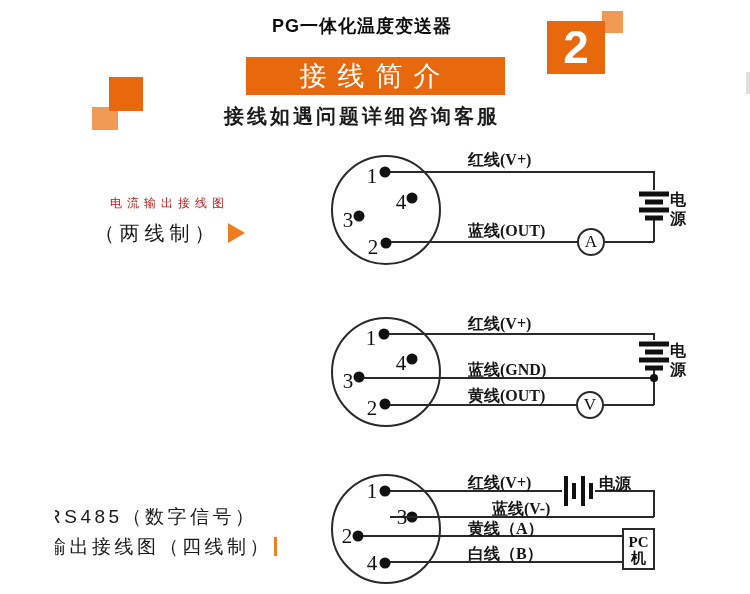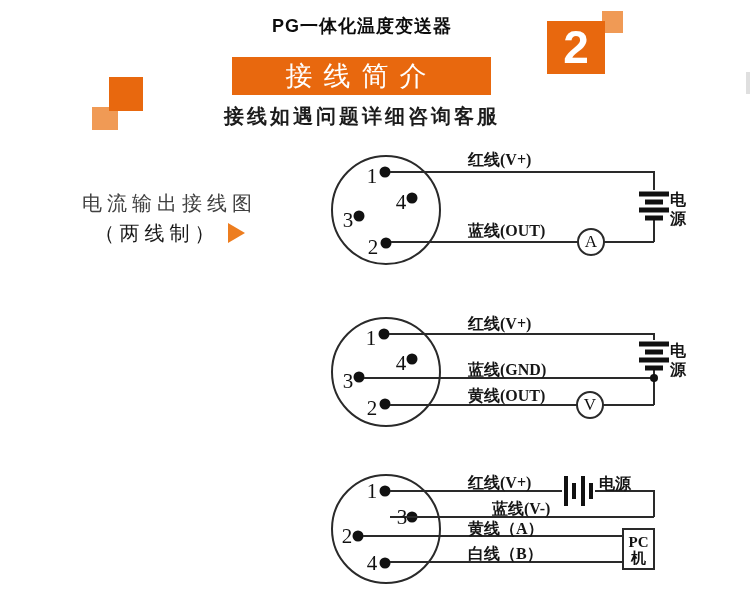--- a/index.html
+++ b/index.html
@@ -13,21 +13,21 @@
   .banner{background:#E8680E;color:#fff;font-size:27px;letter-spacing:11px;text-align:center;line-height:38px;white-space:nowrap;}
   .subtitle{font-size:20px;letter-spacing:3px;text-align:center;color:#1c1c1c;font-weight:bold;white-space:nowrap;}
   .sq{background:#E8680E;}
   .sq-light{background:#F09A55;}
   .badge{background:#E8680E;color:#fff;font-size:46px;font-weight:bold;text-align:center;line-height:52px;}
   .edge-artifact{background:#c9c9c9;opacity:.6;}
   
   .row{position:absolute;left:0;width:750px;}
   .row svg{position:absolute;left:0;top:0;}
   .row-title{position:absolute;text-align:center;line-height:30px;}
-  .rt1{font-size:20px;letter-spacing:5px;color:#404040;white-space:nowrap;}
+  .rt1{font-size:12px;letter-spacing:5px;color:#b91c1c;white-space:nowrap;}
   .rt2{font-size:20px;letter-spacing:5px;color:#1a1a1a;white-space:nowrap;display:flex;align-items:center;justify-content:center;}
   .tri{display:inline-block;width:0;height:0;border-top:10px solid transparent;border-bottom:10px solid transparent;border-left:17px solid #ED7D1F;margin-left:8px;}
   .clip-title{overflow:hidden;line-height:30px;}
   .clip-inner{margin-left:-8px;font-size:19px;letter-spacing:3.5px;color:#1a1a1a;white-space:nowrap;}
   .cursor-bar{display:inline-block;width:3px;height:19px;background:#ED7D1F;vertical-align:-3px;margin-left:2px;}
   .pin-num{position:absolute;font-family:"Liberation Serif",serif;font-size:21px;color:#111;width:16px;text-align:center;line-height:21px;}
   .wire-label{position:absolute;font-family:"Liberation Serif",serif;font-weight:bold;font-size:16px;color:#161616;white-space:nowrap;line-height:16px;}
   .pwr-v{position:absolute;font-family:"Liberation Serif",serif;font-weight:bold;font-size:16px;width:18px;line-height:19px;color:#161616;text-align:center;}
   .pwr-h{position:absolute;font-family:"Liberation Serif",serif;font-weight:bold;font-size:16px;color:#161616;white-space:nowrap;line-height:16px;}
   .meter-letter{position:absolute;font-family:"Liberation Serif",serif;font-size:17px;color:#111;width:26px;text-align:center;line-height:18px;}
@@ -38,21 +38,21 @@
 
 <div id="page">
 
   <div class="abs sq-light" style="left:92px;top:107px;width:26px;height:23px;"></div>
   <div class="abs sq" style="left:109px;top:77px;width:34px;height:34px;"></div>
   <div class="abs sq-light" style="left:602px;top:11px;width:21px;height:22px;"></div>
   <div class="abs badge" style="left:547px;top:21px;width:58px;height:53px;">2</div>
   <div class="abs edge-artifact" style="left:746px;top:72px;width:4px;height:22px;"></div>
 
   <div class="abs page-title" style="left:212px;top:14px;width:300px;">PG一体化温度变送器</div>
-  <div class="abs banner" style="left:232px;top:57px;width:259px;height:38px;">接线简介</div>
+  <div class="abs banner" style="left:246px;top:57px;width:259px;height:38px;">接线简介</div>
   <div class="abs subtitle" style="left:212px;top:103px;width:300px;">接线如遇问题详细咨询客服</div>
 
   <section class="row" style="top:140px;height:150px;">
     <div class="row-title" style="left:62px;top:48px;width:215px;">
       <div class="rt1">电流输出接线图</div>
       <div class="rt2">
         <span>（两线制）</span>
         <span class="tri"></span>
       </div>
     </div>
@@ -116,20 +116,26 @@
     <span class="pin-num" style="left:340px;top:71px;">3</span>
     <span class="pin-num" style="left:364px;top:98px;">2</span>
     <span class="wire-label" style="left:468px;top:16px;">红线(V+)</span>
     <span class="wire-label" style="left:468px;top:62px;text-align:right;">蓝线(GND)</span>
     <span class="wire-label" style="left:468px;top:88px;">黄线(OUT)</span>
     <div class="pwr-v" style="left:669px;top:41px;">电源</div>
     <span class="meter-letter" style="left:577px;top:96px;">V</span>
   </section>
 
   <section class="row" style="top:450px;height:144px;">
+    <div class="clip-title abs" style="left:55px;top:52px;width:233px;height:58px;">
+      <div class="clip-inner">RS485（数字信号）</div>
+      <div class="clip-inner">
+        <span>输出接线图（四线制）</span><span class="cursor-bar"></span>
+      </div>
+    </div>
     <svg width="750" height="144" viewBox="0 0 750 144">
       <circle cx="386" cy="79" r="54" fill="none" stroke="#2a2a2a" stroke-width="2"></circle>
       <g fill="#111">
         <circle cx="385" cy="41" r="5.5"></circle>
         <circle cx="412" cy="67" r="5.5"></circle>
         <circle cx="358" cy="86" r="5.5"></circle>
         <circle cx="385" cy="113" r="5.5"></circle>
       </g>
       <g stroke="#2a2a2a" stroke-width="2" fill="none">
         <path d="M390 41 H562"></path>

